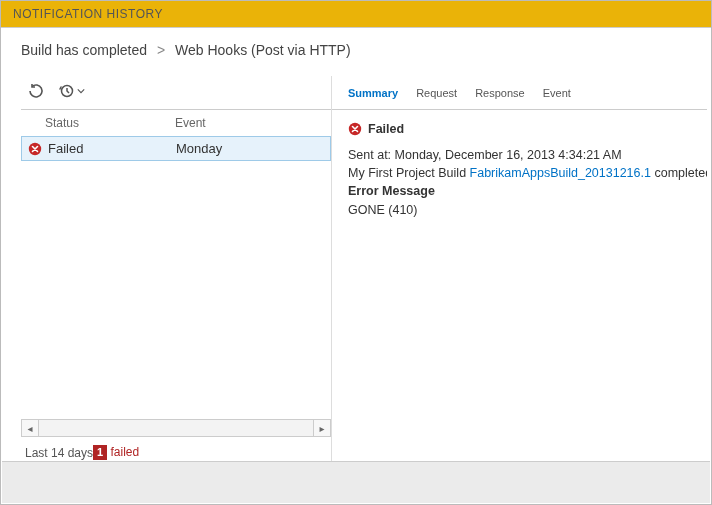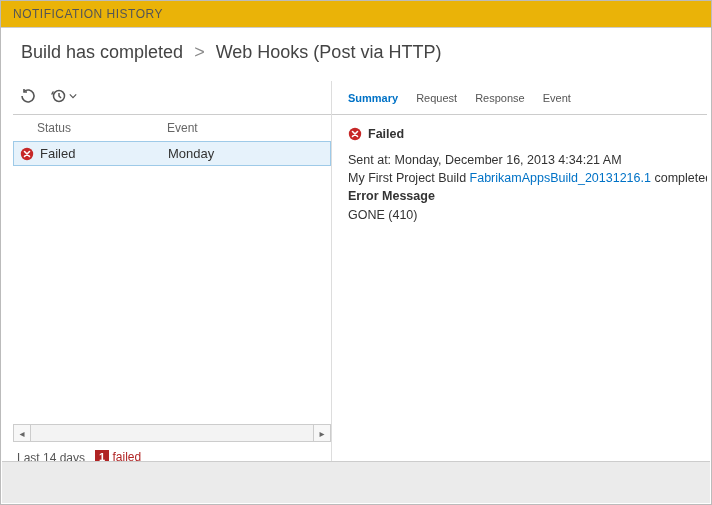--- a/index.html
+++ b/index.html
@@ -16,35 +16,35 @@
   .panel-header {
     background: #eab308;
     border-bottom: 1px solid #ccc;
     padding: 6px 12px;
     font-size: 12px;
     letter-spacing: 0.5px;
     color: #555;
   }
   .breadcrumb {
     padding: 14px 20px 18px 20px;
-    font-size: 18px;
+    font-size: 14px;
     font-weight: 300;
     color: #444;
   }
   .breadcrumb .sep { margin: 0 6px; color: #888; }
   .content {
     display: flex;
     height: 390px;
     padding: 0 4px 0 0;
   }
   .left-pane {
     width: 330px;
     display: flex;
     flex-direction: column;
-    padding-left: 12px;
+    padding-left: 20px;
   }
   .right-pane {
     flex: 1;
     border-left: 1px solid #ddd;
     display: flex;
     flex-direction: column;
     min-width: 0;
     overflow: hidden;
   }
   .toolbar {
@@ -97,21 +97,21 @@
   .sb-btn {
     width:18px; height:18px; border:1px solid #ccc;
     display:flex; align-items:center; justify-content:center;
     font-size:10px; color:#666; background:#f7f7f7; cursor:pointer;
   }
   .sb-track {
     flex:1; height:18px; border-top:1px solid #ccc; border-bottom:1px solid #ccc;
     background:#f3f3f3;
   }
   .footer-line {
-    display:flex; align-items:center; gap:10px; padding: 2px 0 6px 4px;
+    display:flex; align-items:center; gap:0; padding: 2px 0 6px 4px;
     color:#555; font-size:12px;
   }
   .badge {
     background:#b02424; color:#fff; font-weight:bold;
     padding: 0 4px; font-size:11px; line-height:15px; height:15px;
     display:inline-block;
   }
   .failed-label { color:#b02424; }
   .tabs {
     display:flex; gap:18px; padding: 8px 16px 8px 16px;

